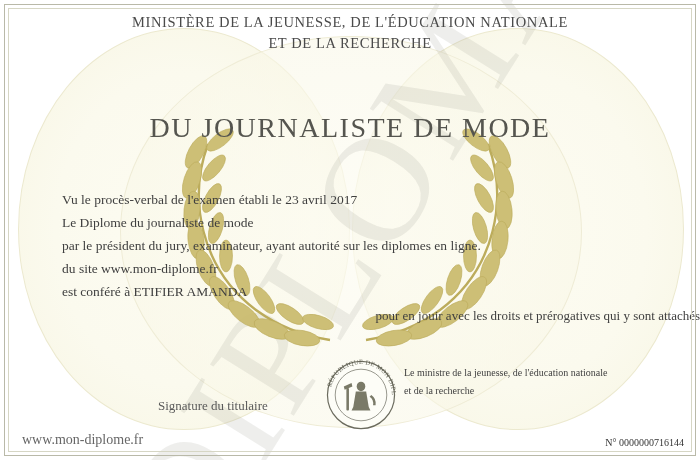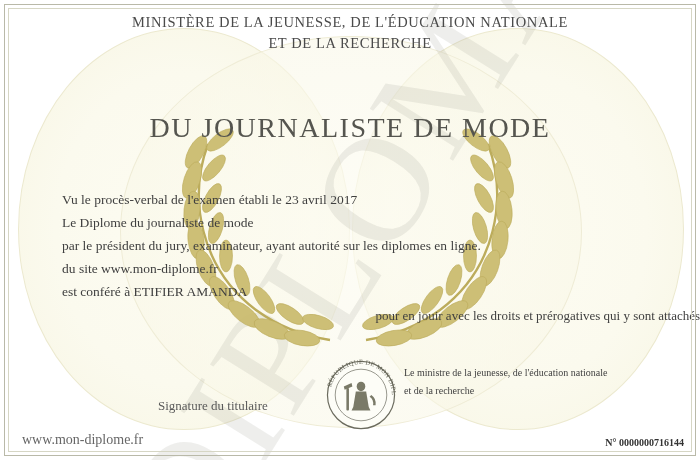--- a/index.html
+++ b/index.html
@@ -183,21 +183,20 @@
     bottom: 12px;
     font-size: 14px;
     color: #666;
   }
   .footer-right {
     position: absolute;
     right: 16px;
     bottom: 12px;
     font-size: 10px;
     color: #333;
-    font-weight: bold;
   }
 </style>
 </head>
 <body>
 
 <div class="diploma">
 
   <div class="oval o1"></div>
   <div class="oval o2"></div>
   <div class="oval o3"></div>

